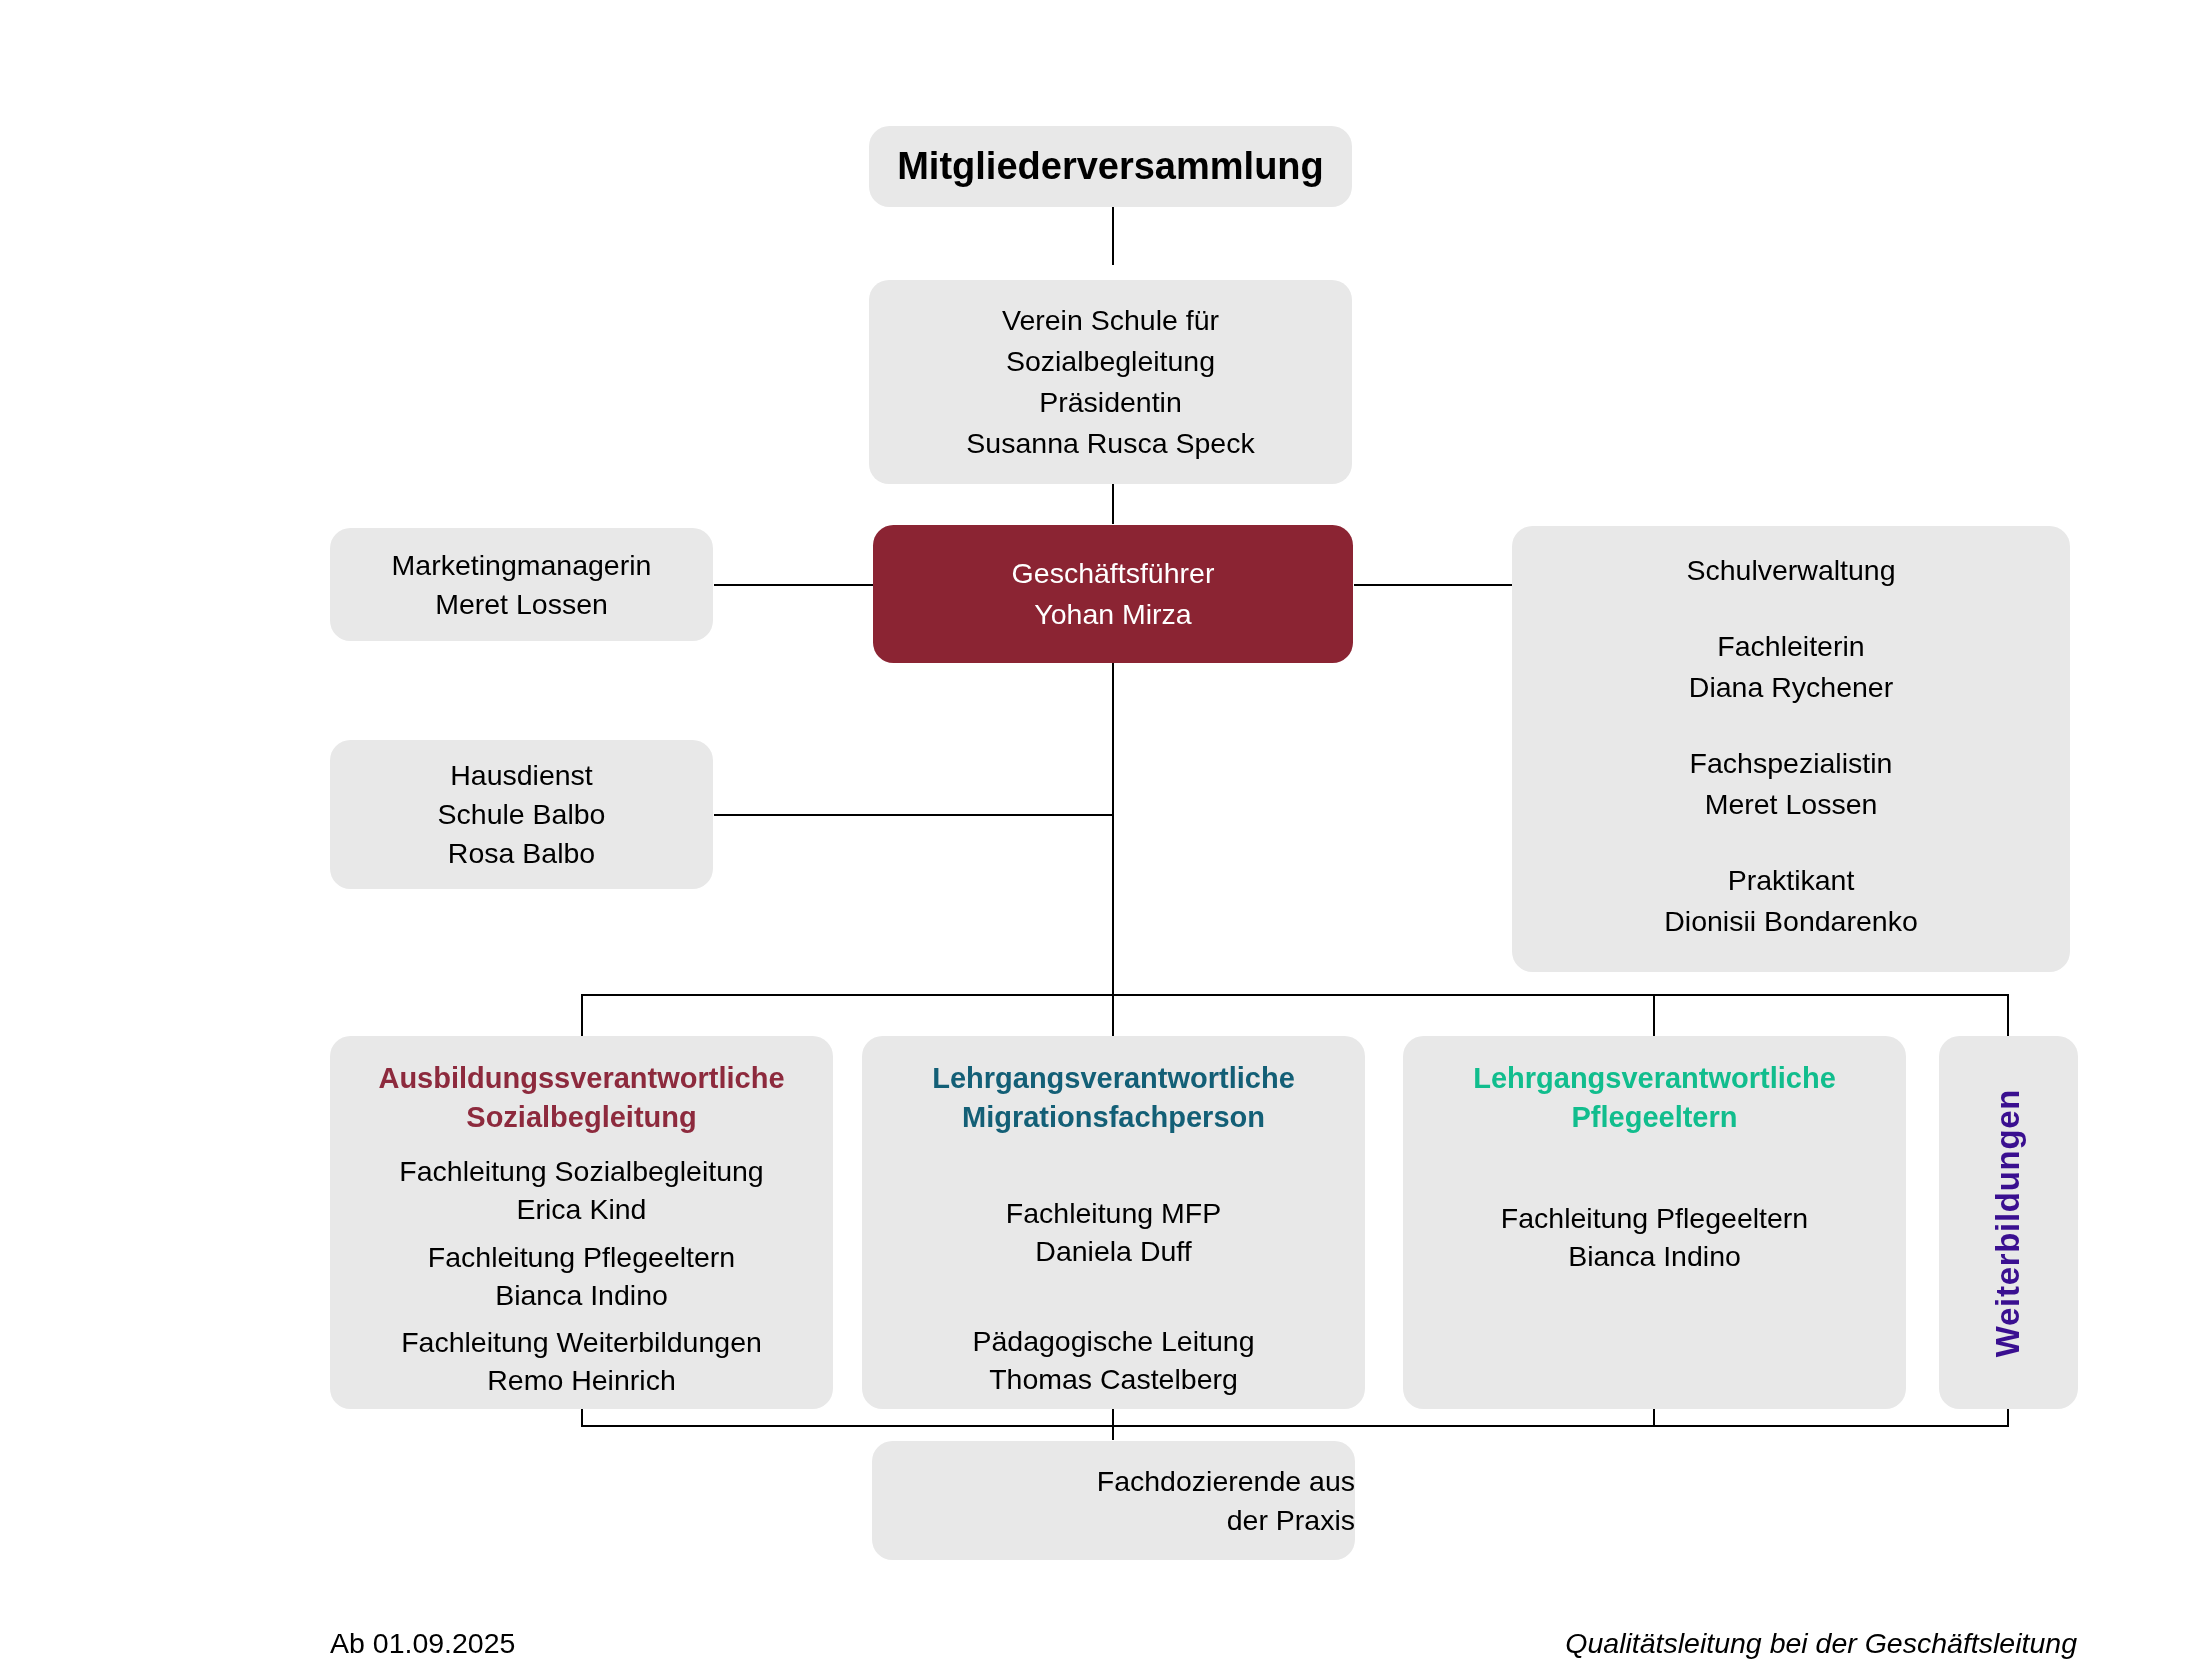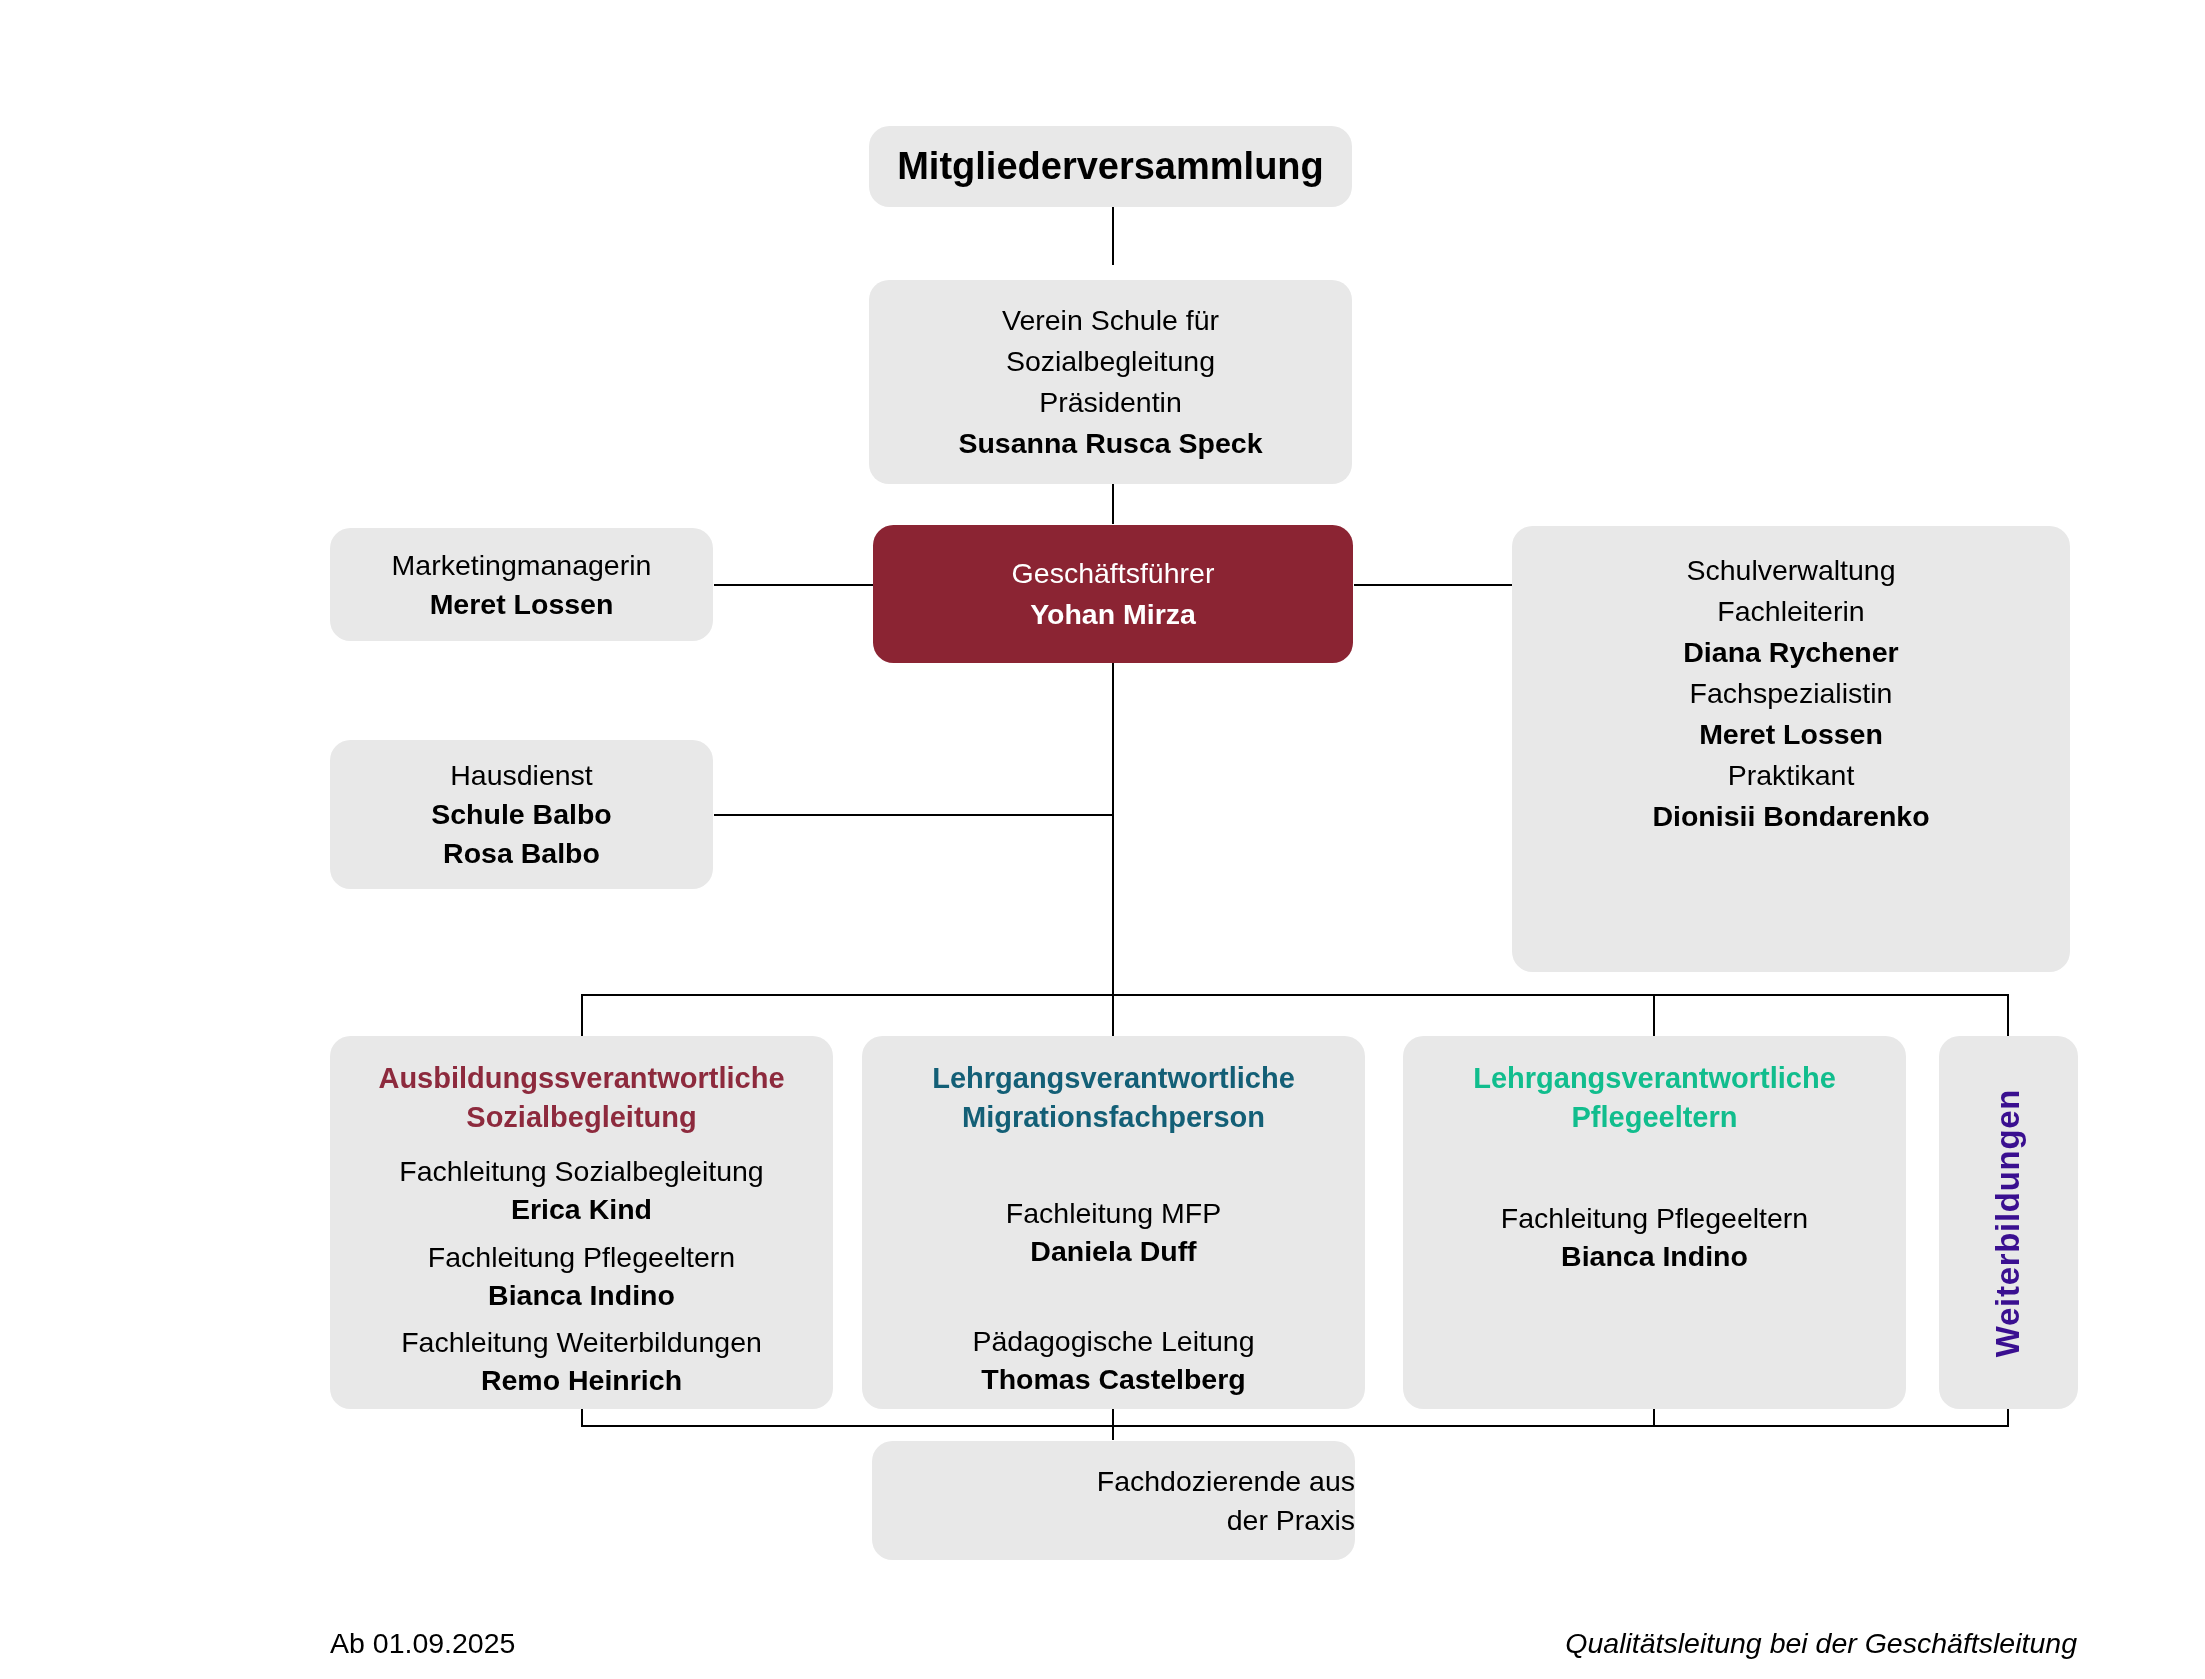--- a/index.html
+++ b/index.html
@@ -15,37 +15,37 @@
   .line.v { width:2px; }
   .line.h { height:2px; }
 
   
   .box {
     position:absolute; background:#E8E8E8; border-radius:20.4px;
     display:flex; flex-direction:column; align-items:center; text-align:center;
     font-size:28.5px; box-sizing:border-box;
   }
   .cv { justify-content:center; }
-  .b { font-weight:bold; }
+  .b { font-weight:normal; }
 
   #box-mitglieder { left:869px; top:126px; width:483px; height:81px;
     justify-content:center; font-size:38px; font-weight:bold; }
 
   #box-verein { left:869px; top:280px; width:483px; height:204px; line-height:41px;border-radius:20px; }
 
   #box-gf { left:873px; top:525px; width:480px; height:138px; line-height:41px;
     background:#8B2433; color:#ffffff; }
 
   #box-marketing { left:330px; top:528px; width:383px; height:113px; line-height:39px; }
 
   #box-hausdienst { left:330px; top:740px; width:383px; height:149px; line-height:39px; }
 
   #box-schulverwaltung { left:1512px; top:526px; width:558px; height:446px;
     padding-top:24.4px; line-height:41px; }
-  #box-schulverwaltung .sv-entry { }
+  #box-schulverwaltung .sv-entry { margin-top:35px; }
 
   .big-box { top:1036px; width:503px; height:373px; padding-top:23px; }
   .box-title { font-size:29px; font-weight:bold; line-height:39px; }
   .pair { line-height:38px; }
 
   #box-ausbildung { left:330px; }
   #box-ausbildung .box-title { color:#8D2A3D; }
   #box-ausbildung .pair { margin-top:9.5px; }
   #box-ausbildung .pair.first { margin-top:15px; }
 

